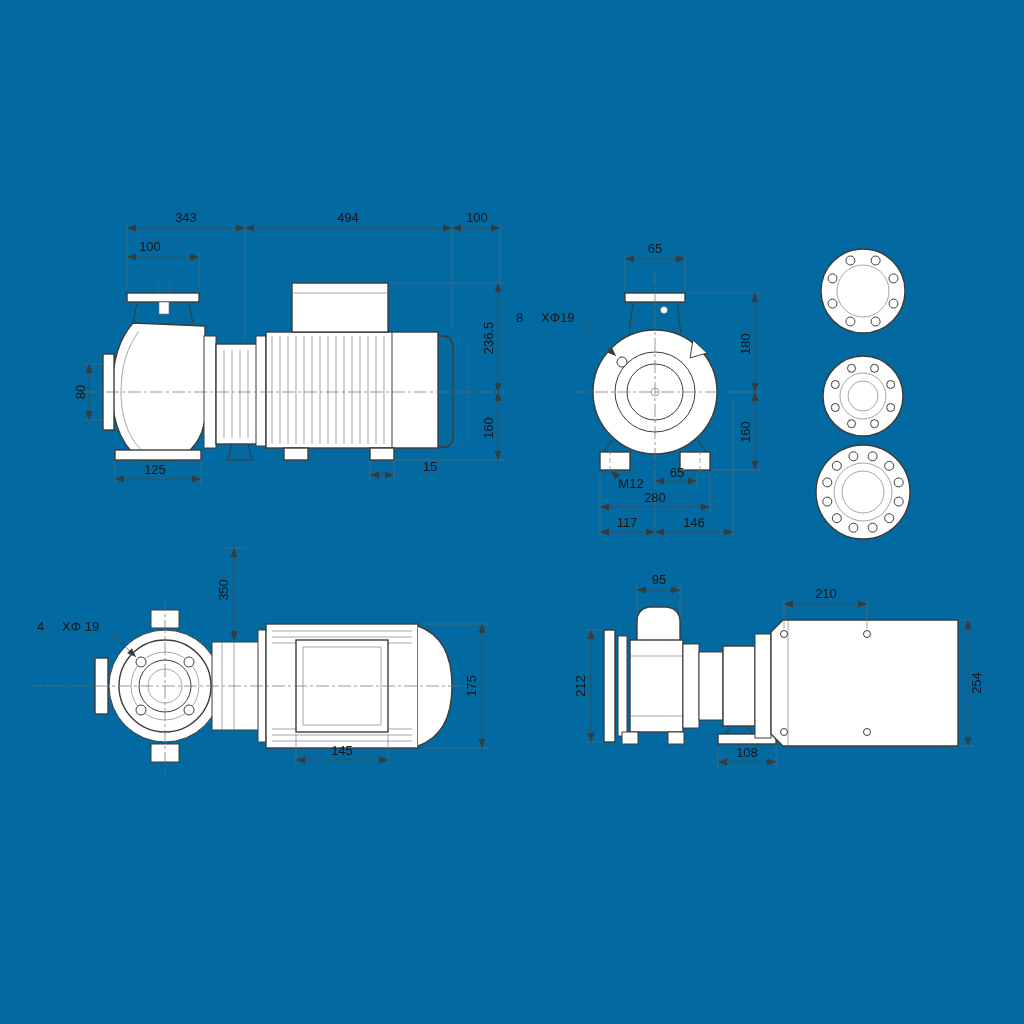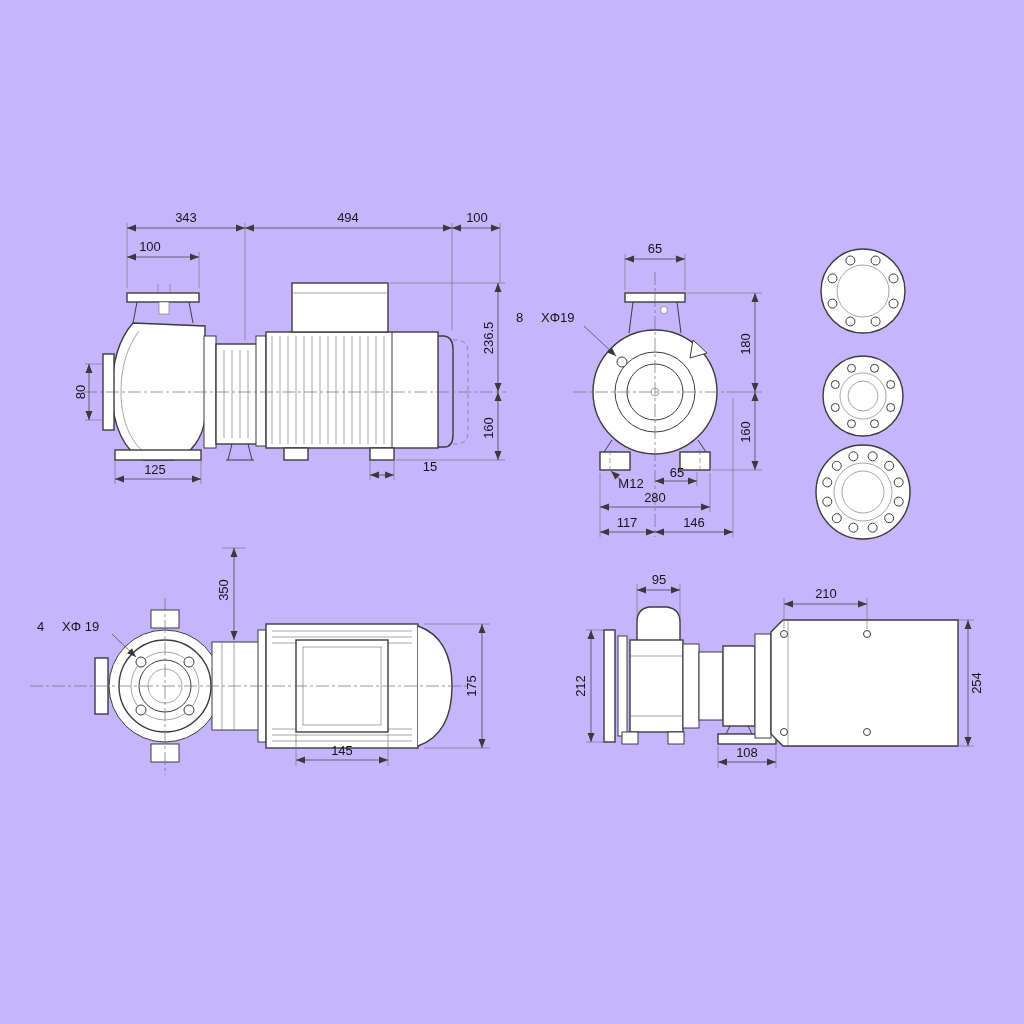--- a/index.html
+++ b/index.html
@@ -1,16 +1,16 @@
 <!DOCTYPE html>
 <html><head>
 <meta charset="utf-8">
 <style>
   html,body{margin:0;padding:0;background:#fff;}
-  .canvas{position:relative;width:1024px;height:1024px;background:#c4b5fd;overflow:hidden;}
+  .canvas{position:relative;width:1024px;height:1024px;background:#0369a1;overflow:hidden;}
   svg{display:block;}
   svg text{font-family:"Liberation Sans","DejaVu Sans",sans-serif;font-size:13px;fill:#161616;text-anchor:middle;}
   svg text.s{text-anchor:start;}
   .ol{stroke:#3c3c3c;stroke-width:1.4;}
   .ol2{stroke:#3c3c3c;stroke-width:1;}
   .thin{stroke:#6b6b6b;stroke-width:0.6;}
   .dim{stroke:#4a4a4a;stroke-width:0.8;}
   .cl{stroke:#6f6f6f;stroke-width:0.7;stroke-dasharray:13 3 3 3;}
   .dash{stroke-dasharray:5 3;}
 </style>

